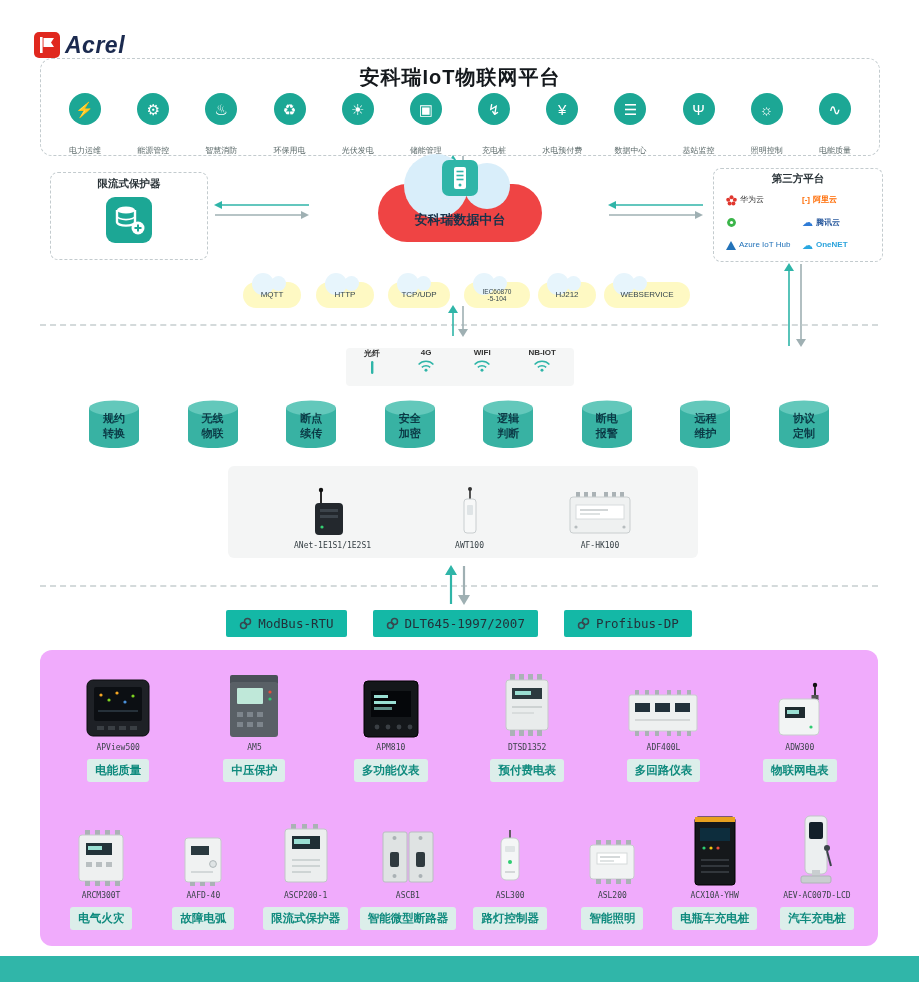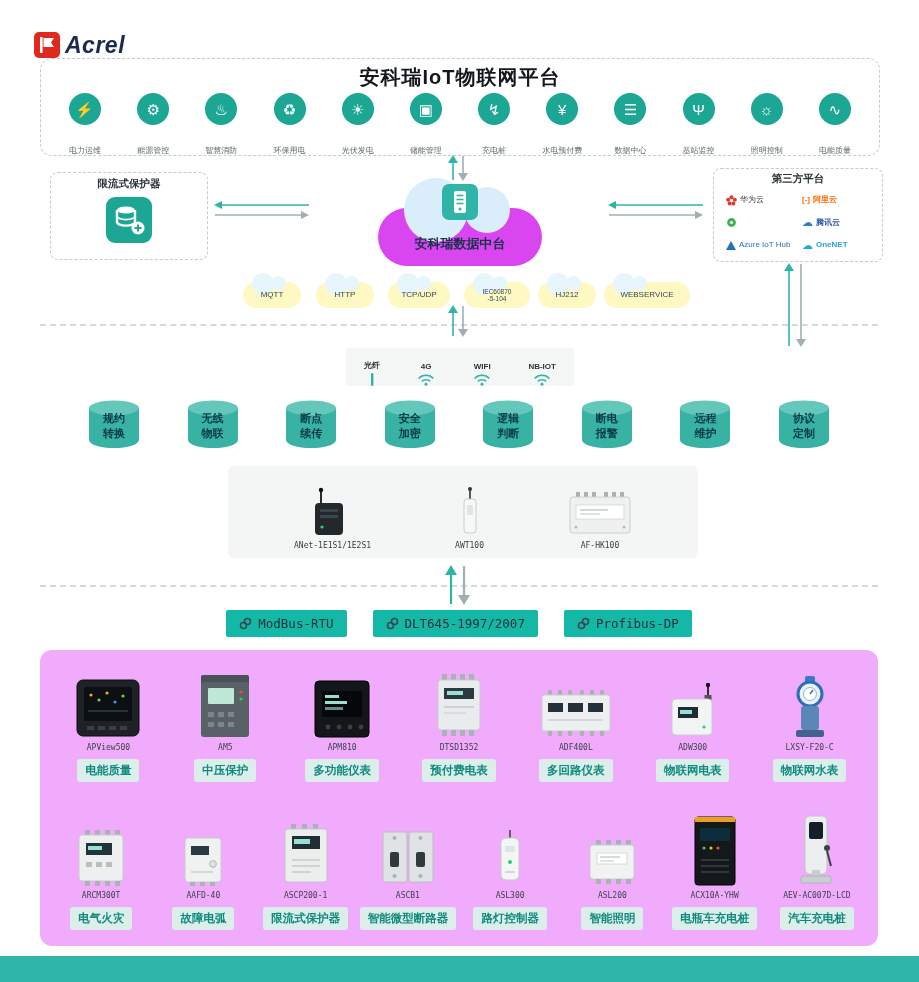--- a/index.html
+++ b/index.html
@@ -32,22 +32,22 @@
            grid-template-columns:1fr 1fr;align-items:center;}
   .tp-item{display:flex;align-items:center;gap:3px;font-size:8px;color:#333;line-height:1.05;}
   .tp-item .nm-orange{color:#ff6a00;font-weight:bold;}
   .tp-item .nm-blue{color:#2b5b9e;font-weight:bold;}
   .tp-item .nm-azure{color:#2272b9;}
   .tp-item .nm-onenet{color:#2aa3dc;font-weight:bold;}
   .ali-bracket{color:#ff6a00;font-weight:bold;font-size:8px;}
   .cloud-glyph-t{color:#2e7bd6;font-size:11px;line-height:1;}
   .cloud-glyph-o{color:#2aa7e0;font-size:11px;line-height:1;}
   
-  .main-cloud{position:absolute;left:378px;top:208px;width:164px;height:58px;
-              background:#d946ef;border-radius:56px;}
+  .main-cloud{position:absolute;left:378px;top:184px;width:164px;height:58px;
+              background:#ef4444;border-radius:56px;}
   .main-cloud::before{content:"";position:absolute;width:64px;height:64px;border-radius:50%;
               background:#d9eefa;top:-30px;left:26px;}
   .main-cloud::after{content:"";position:absolute;width:46px;height:46px;border-radius:50%;
               background:#d9eefa;top:-21px;left:86px;}
   .dc-icon{position:absolute;left:50%;top:-24px;transform:translateX(-50%);z-index:2;}
   .dc-label{position:absolute;left:0;right:0;top:27px;text-align:center;z-index:2;
             font-size:13px;font-weight:bold;color:#17324a;}
   
   .cloud{position:absolute;top:282px;height:26px;background:#fef9c3;border-radius:30px;
          display:flex;align-items:center;justify-content:center;font-size:8px;color:#35464e;
@@ -56,21 +56,21 @@
          background:#e7f5fc;top:-9px;left:9px;}
   .cloud::after{content:"";position:absolute;width:15px;height:15px;border-radius:50%;
          background:#e7f5fc;top:-6px;left:28px;}
   .cloud span{position:relative;z-index:2;}
   .cloud-sm{font-size:6.5px;}
   
   .divider{position:absolute;left:40px;width:838px;border-top:2px dashed #d4dadb;}
   .svgabs{position:absolute;}
   
   .conn{position:absolute;left:346px;top:348px;width:228px;height:38px;background:#f5f6f6;
-        border-radius:4px;display:flex;align-items:flex-end;justify-content:space-around;}
+        border-radius:4px;display:flex;align-items:flex-start;justify-content:space-around;}
   .conn-item{display:flex;flex-direction:column;align-items:center;gap:2px;}
   .conn-label{font-size:8px;font-weight:bold;color:#333;}
   
   .features{position:absolute;left:86px;top:398px;width:746px;display:flex;justify-content:space-between;}
   .feature{position:relative;width:56px;height:52px;}
   .feature-label{position:absolute;inset:0;display:flex;align-items:center;justify-content:center;
                  padding-top:3px;font-size:11px;font-weight:bold;color:#0b3a46;
                  white-space:pre-line;text-align:center;line-height:1.3;}
   
   .gw-box{position:absolute;left:228px;top:466px;width:470px;height:92px;background:#f4f5f5;
@@ -612,34 +612,20 @@
             <rect x="34.5" y="13" width="7" height="5" fill="#555"></rect>
             <rect x="2" y="17" width="40" height="36" rx="4" fill="#f2f4f4" stroke="#c8cdce"></rect>
             <rect x="8" y="25" width="20" height="11" fill="#1f2b30"></rect>
             <rect x="10" y="28" width="12" height="4" fill="#9adfd3"></rect>
             <circle cx="34" cy="45" r="1.6" fill="#2ecc71"></circle>
           </svg>
         </div>
         <div class="dev-model">ADW300</div>
         <div class="dev-badge">物联网电表</div>
       </div>
-      <div class="dev">
-        <div class="dev-art">
-          <svg width="36" height="62">
-            <rect x="13" y="0" width="10" height="7" rx="2" fill="#3a78c9"></rect>
-            <circle cx="18" cy="18" r="12" fill="#e8f0f8" stroke="#2f6db5" stroke-width="3"></circle>
-            <circle cx="18" cy="18" r="6.5" fill="#fff" stroke="#9bb4cc"></circle>
-            <line x1="18" y1="18" x2="21" y2="14" stroke="#2f6db5" stroke-width="1.4"></line>
-            <rect x="9" y="30" width="18" height="24" rx="3" fill="#5a87b8"></rect>
-            <rect x="4" y="54" width="28" height="7" rx="2" fill="#44628c"></rect>
-          </svg>
-        </div>
-        <div class="dev-model">LXSY-F20-C</div>
-        <div class="dev-badge">物联网水表</div>
-      </div>
     </div>
 
     <div class="dev-row r2">
       <div class="dev">
         <div class="dev-art">
           <svg width="48" height="58">
             <g fill="#aab2b5">
                 <rect x="8" y="2" width="5" height="6"></rect>
                 <rect x="18" y="2" width="5" height="6"></rect>
                 <rect x="28" y="2" width="5" height="6"></rect>

